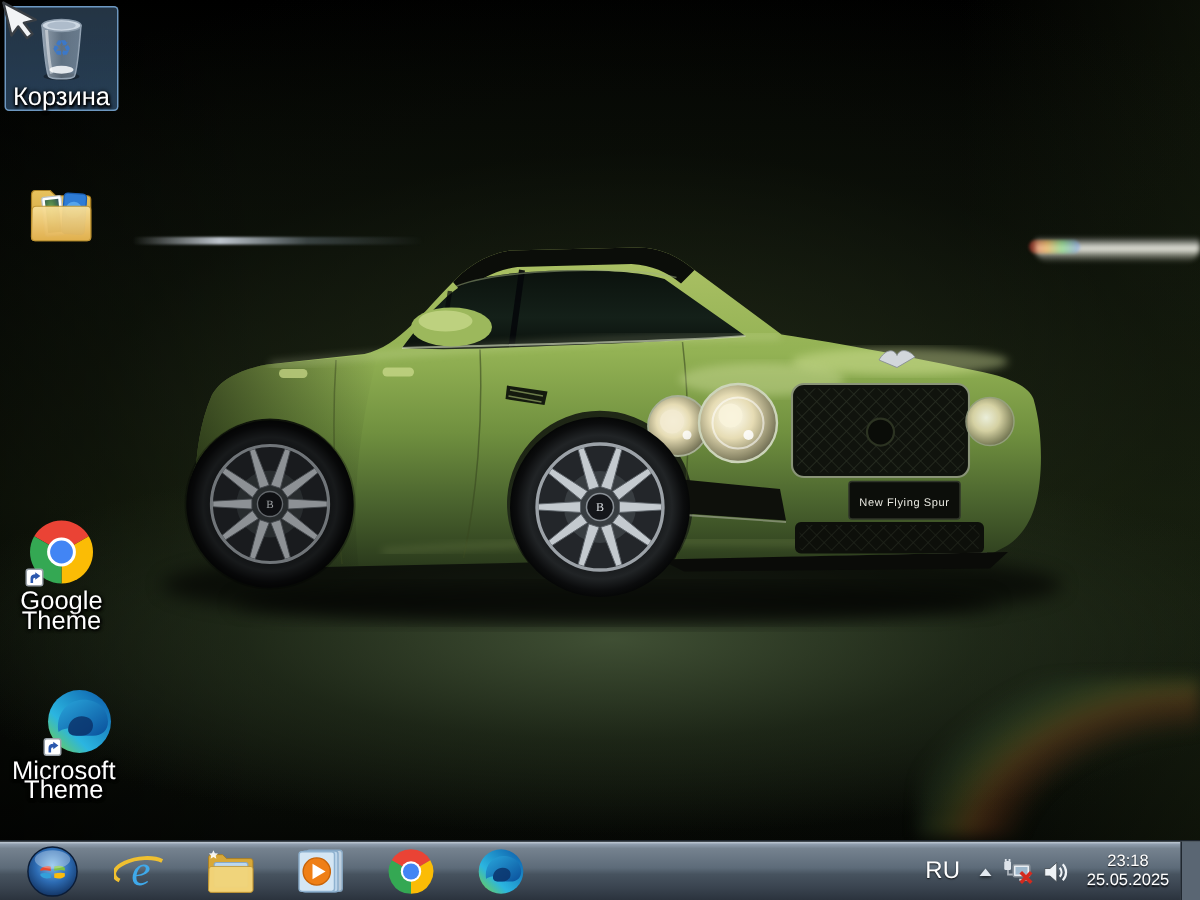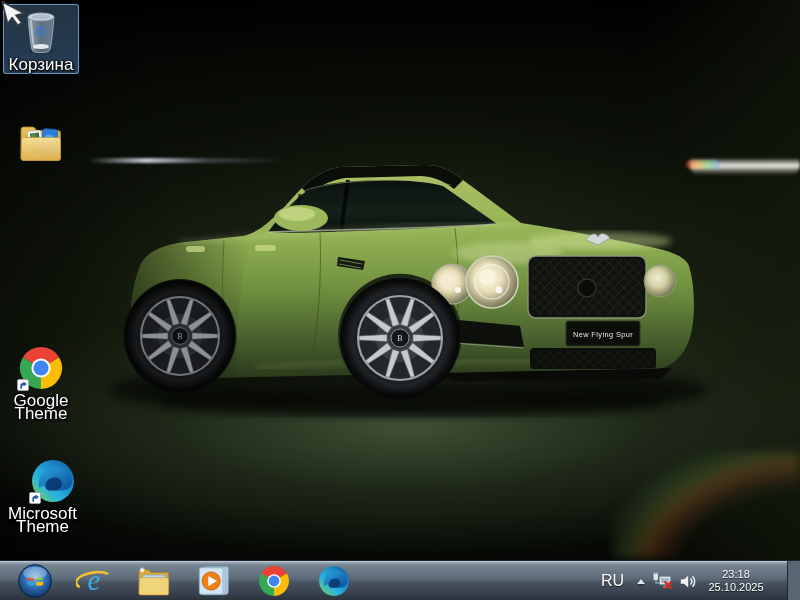--- a/index.html
+++ b/index.html
@@ -70,21 +70,21 @@
     width:44px;height:40px;display:flex;align-items:center;justify-content:center;
     cursor:pointer;
   }
   .tb-btn.start{margin-left:11px;width:48px;}
   .tray{position:absolute;right:0;top:0;height:40px;display:flex;align-items:center;}
   .tray-lang{color:#fff;font-size:16px;text-shadow:0 1px 1px rgba(0,0,0,.8);padding:0 9px;cursor:pointer;}
   .tray-arrow{width:16px;height:40px;display:flex;align-items:center;justify-content:center;cursor:pointer;}
   .tray-arrow .tri{width:0;height:0;border-left:4.5px solid transparent;border-right:4.5px solid transparent;border-bottom:5.5px solid #e2e8ef;filter:drop-shadow(0 1px 1px rgba(0,0,0,.6));}
   .tray-ico{width:26px;height:40px;display:flex;align-items:center;justify-content:center;cursor:pointer;}
   .tray-clock{
-    width:66px;margin:0 16px 0 2px;text-align:center;color:#fff;font-size:11px;line-height:13px;
+    width:66px;margin:0 0 0 2px;text-align:center;color:#fff;font-size:11px;line-height:13px;
     text-shadow:0 1px 1px rgba(0,0,0,.8);cursor:pointer;
   }
   .show-desktop{
     width:13px;height:40px;margin-left:2px;cursor:pointer;
     border-left:1px solid #20272f;
     background:linear-gradient(90deg,rgba(255,255,255,.28) 0%,rgba(255,255,255,.06) 30%,rgba(0,0,0,.12) 100%),
                linear-gradient(180deg,#77autoresize, #77838f);
     background-color:#5a6673;
   }
 </style>
@@ -425,18 +425,18 @@
       </div>
       <div class="tray-ico">
         <svg width="19" height="17" viewBox="0 0 19 17">
           <path d="M1.5,6 L5,6 L9.5,2 L9.5,15 L5,11 L1.5,11 Z" fill="#eef2f6" stroke="#3a4148" stroke-width=".5"></path>
           <path d="M11.5,5.5 A4.5,4.5 0 0 1 11.5,11.5" stroke="#eef2f6" stroke-width="1.5" fill="none"></path>
           <path d="M13.5,3.2 A7.5,7.5 0 0 1 13.5,13.8" stroke="#eef2f6" stroke-width="1.5" fill="none"></path>
         </svg>
       </div>
       <div class="tray-clock">
         <div>23:18</div>
-        <div>25.10.2025</div>
+        <div>25.05.2025</div>
       </div>
       <div class="show-desktop"></div>
     </div>
   </div>
 </div>
 
 </body></html>

